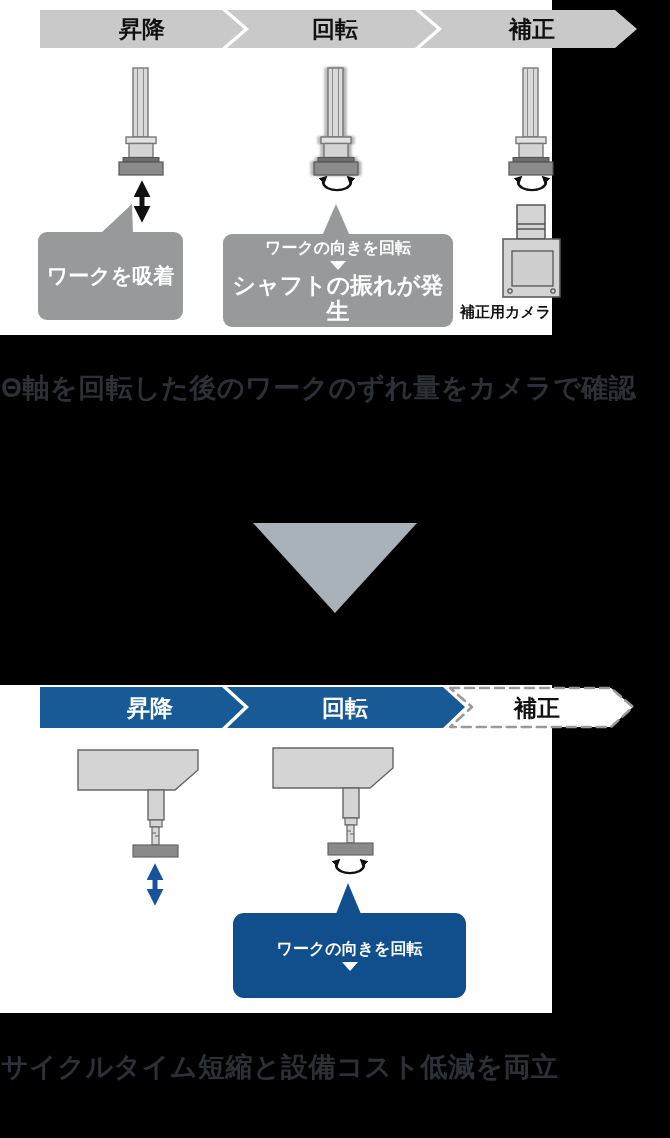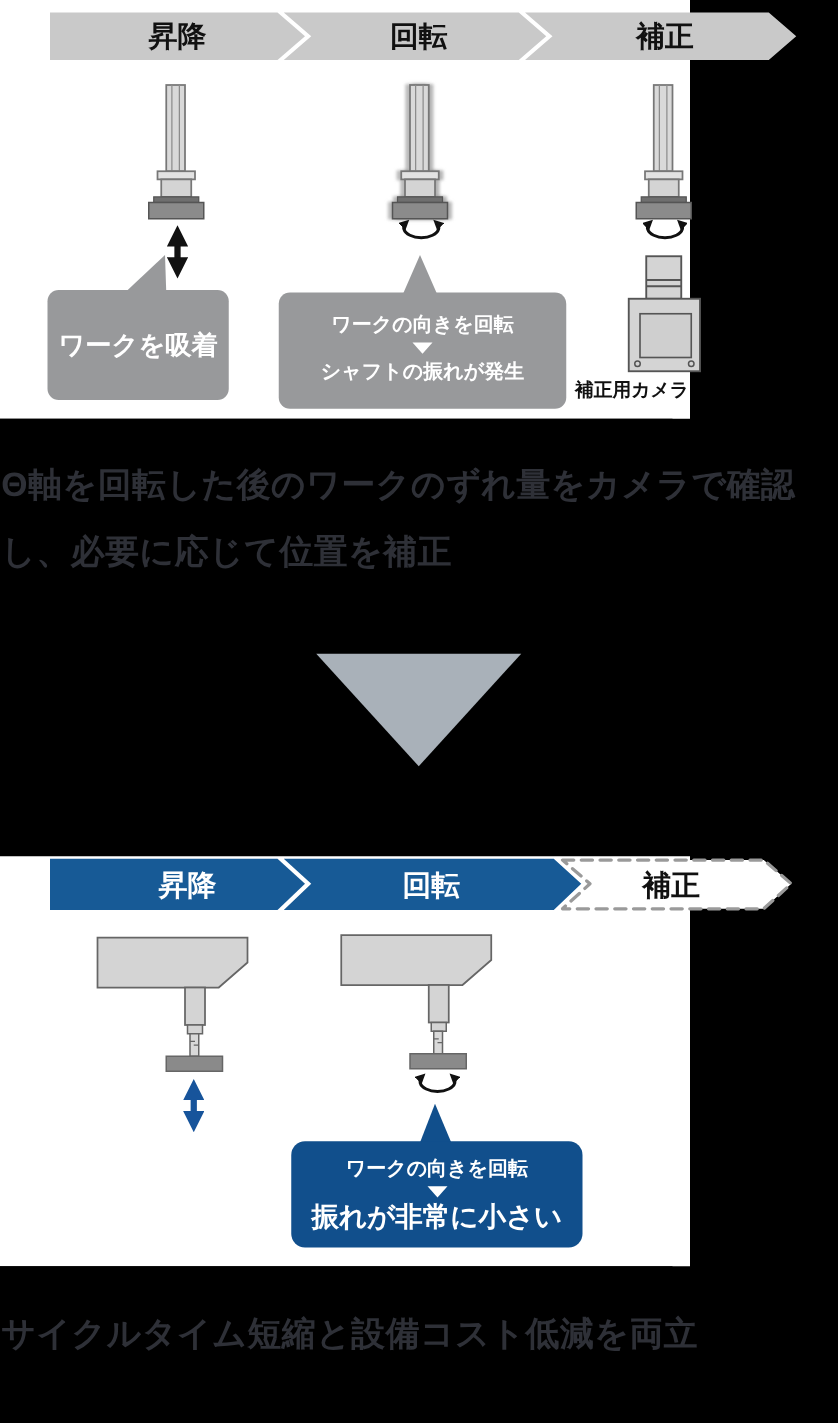--- a/index.html
+++ b/index.html
@@ -15,21 +15,21 @@
   .band-text{position:absolute;left:1px;right:0;font-weight:700;color:#2e3037;
              font-size:27px;line-height:53px;white-space:nowrap;letter-spacing:0.5px;}
   .band1 .band-text{top:27px;}
   .band2 .band-text{top:27px;line-height:55px;}
   .callout{position:absolute;color:#fff;font-weight:700;text-align:center;
            display:flex;flex-direction:column;align-items:center;justify-content:center;
            border-radius:9px;}
   .callout-gray{background:#98999b;}
   .callout-blue{background:#114f8c;border-radius:11px;}
   .c-line1{font-size:16px;line-height:21px;}
-  .c-line2{font-size:16px;line-height:26px;}
+  .c-line2{font-size:23px;line-height:26px;}
   .c-line2-blue{font-size:22px;line-height:27px;}
   .c-single{font-size:21px;}
   .tri-sep{width:0;height:0;border-left:8px solid transparent;border-right:8px solid transparent;
            border-top:9px solid #fff;margin:3px 0 2px 0;}
   .big-triangle{position:absolute;left:253px;top:523px;width:0;height:0;
                 border-left:82px solid transparent;border-right:82px solid transparent;
                 border-top:90px solid #a9b1b9;}
   .camera-label{position:absolute;left:460px;top:303px;width:142px;text-align:left;
                 font-size:15px;font-weight:700;color:#111;}
   svg text{font-family:"Liberation Sans","DejaVu Sans",sans-serif;font-weight:700;}
@@ -118,21 +118,20 @@
       <span class="tri-sep"></span>
       <span class="c-line2">シャフトの振れが発生</span>
     </div>
 
     <div class="camera-label">補正用カメラ</div>
   </div>
 
   <div class="abs band band1">
     <div class="band-text">
       <div>Θ軸を回転した後のワークのずれ量をカメラで確認</div>
-      <div>し、必要に応じて位置を補正</div>
     </div>
     <div class="big-triangle" style="top:188px;"></div>
   </div>
 
   <div class="abs panel panel2">
     <svg width="670" height="328" viewBox="0 0 670 328">
 
       <g>
         <polygon points="40,2 222,2 244,22 222,43 40,43" fill="#175a96"></polygon>
         <polygon points="227,2 443,2 465,22 443,43 227,43 249,22" fill="#175a96"></polygon>
@@ -148,21 +147,20 @@
       <line x1="155" y1="185" x2="155" y2="214" stroke="#17549b" stroke-width="5" marker-start="url(#ah-blue)" marker-end="url(#ah-blue)"></line>
 
       <use href="#rot-def" x="331" y="172"></use>
 
       <polygon points="336,229 348,198 361,229" fill="#114f8c"></polygon>
     </svg>
 
     <div class="callout callout-blue" style="left:233px;top:228px;width:233px;height:85px;">
       <span class="c-line1">ワークの向きを回転</span>
       <span class="tri-sep"></span>
-      <span class="c-line2-blue">振れが非常に小さい</span>
     </div>
   </div>
 
   <div class="abs band band2">
     <div class="band-text">
       <div>サイクルタイム短縮と設備コスト低減を両立</div>
     </div>
   </div>
 
 </div>

